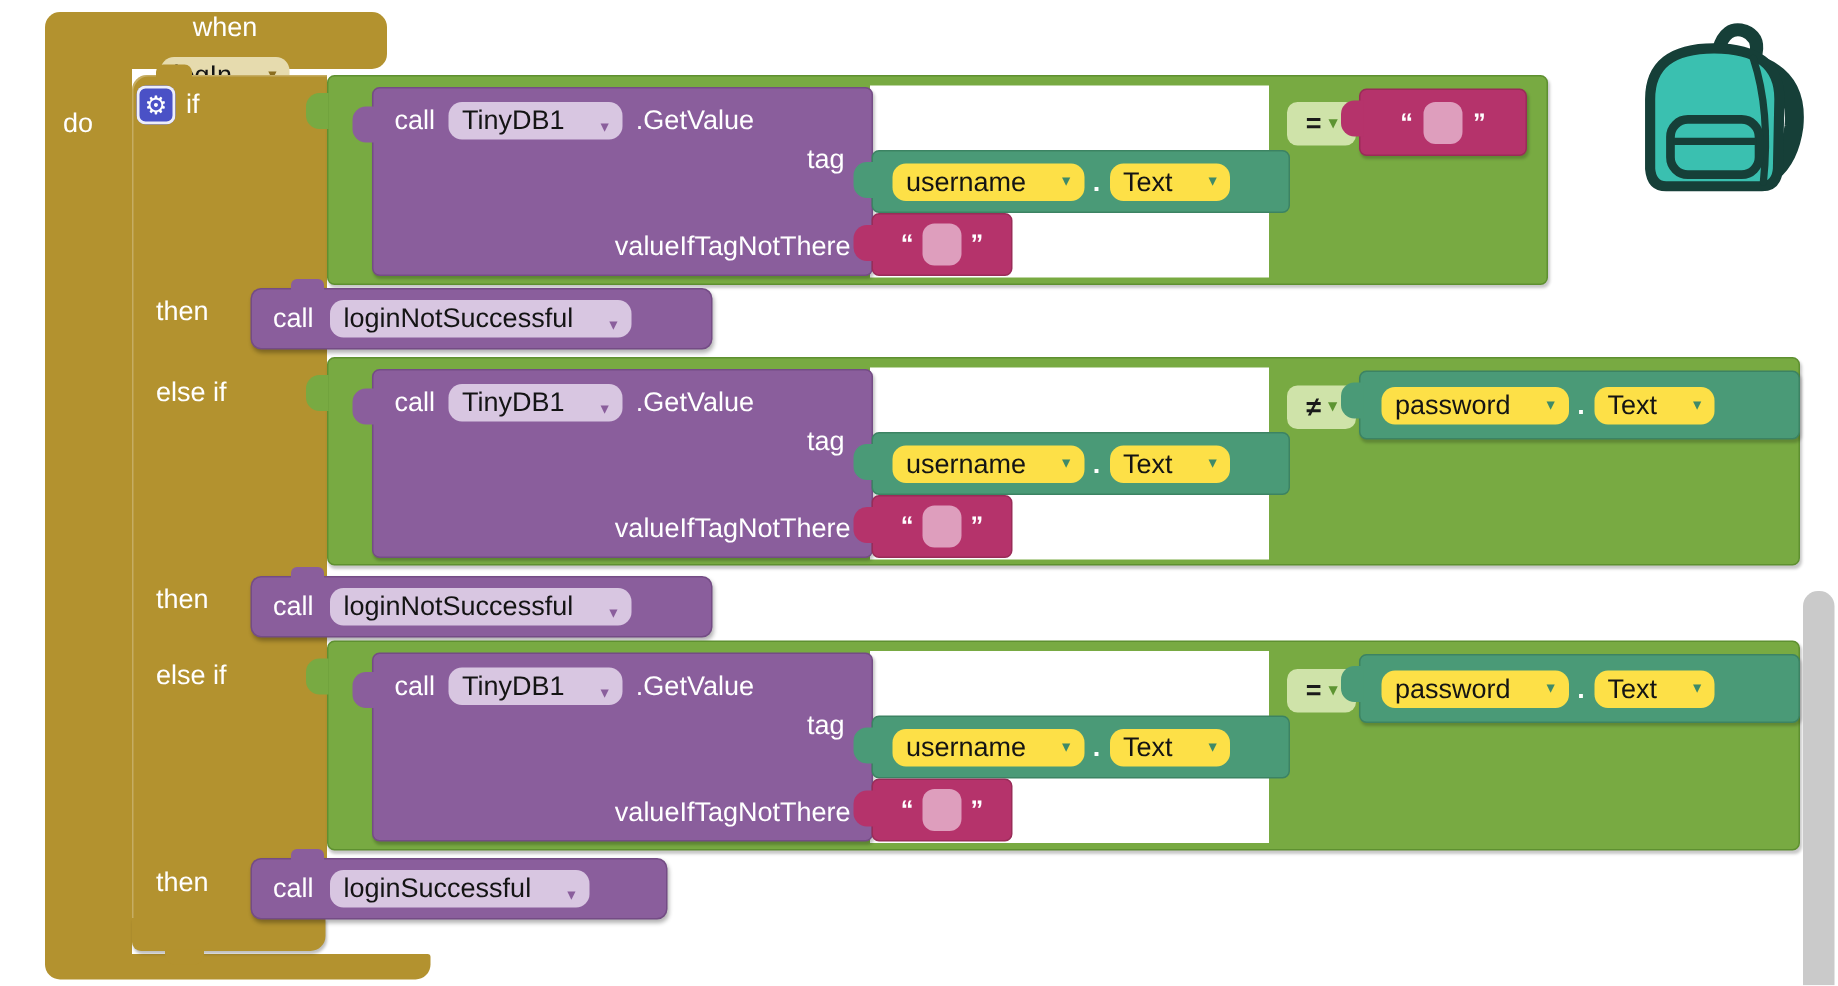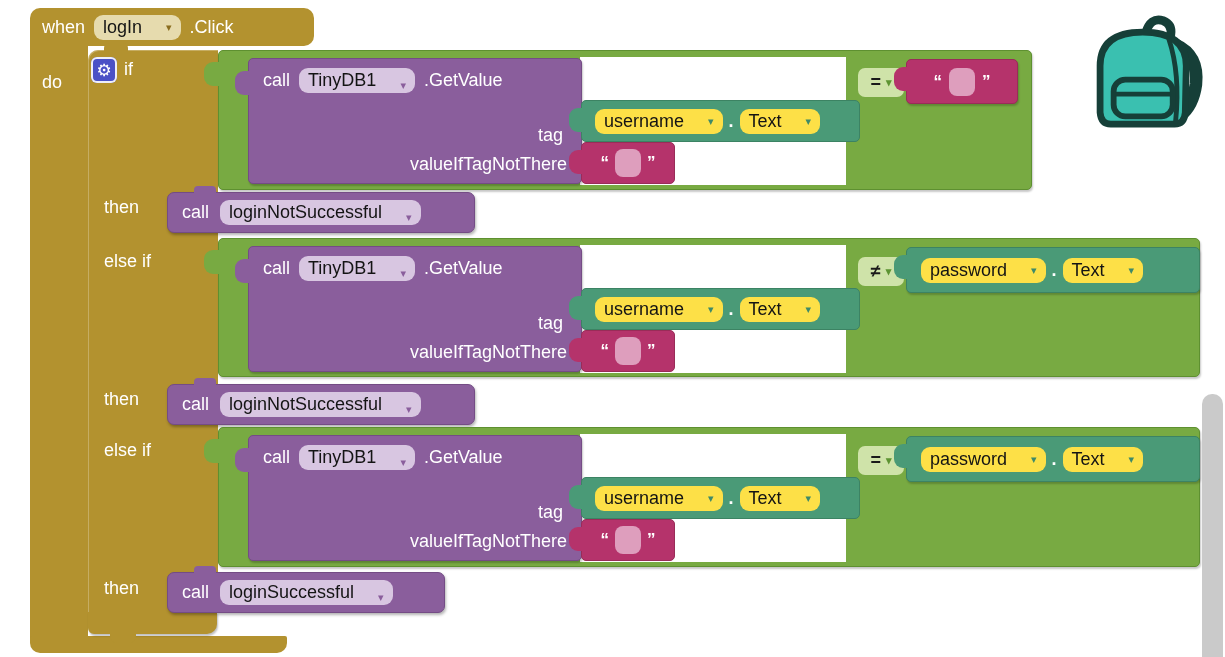--- a/index.html
+++ b/index.html
@@ -3,22 +3,22 @@
 <meta charset="utf-8">
 <style>
   html,body{margin:0;padding:0;background:#fff;}
   .canvas{position:relative;width:1225px;height:657px;background:#ffffff;overflow:hidden;
           font-family:"Liberation Sans",sans-serif;}
   .abs{position:absolute;box-sizing:border-box;}
   .wlabel{color:#fff;font-size:18px;line-height:1.15;white-space:nowrap;}
 
   
   .gold{background:#b3922f;}
-  .when-header{left:30px;top:8px;width:284px;height:38px;border-radius:10px 10px 10px 2px;
-               display:flex;align-items:center;gap:9px;padding-left:12px;}
+  .when-header{left:30px;top:8px;width:228px;height:38px;border-radius:10px 10px 10px 2px;
+               display:flex;align-items:center;gap:9px;padding-left:12px;flex-direction:column;}
   .when-col{left:30px;top:44px;width:58px;height:594px;}
   .when-bottom{left:30px;top:636px;width:257px;height:17px;border-radius:2px 2px 10px 10px;}
   .if-col{left:88px;top:50px;width:130px;height:562px;border-radius:10px 0 0 0;
           box-shadow:inset 1px 1px 0 rgba(255,255,255,.25);}
   .if-top-bump{left:104px;top:43px;width:24px;height:9px;border-radius:5px 5px 0 0;}
   .if-bottom-bar{left:88px;top:612px;width:129px;height:22px;border-radius:0 0 10px 6px;
           box-shadow:1px 2px 2px rgba(0,0,0,.25);}
   .if-bottom-bump{left:110px;top:633px;width:26px;height:10px;border-radius:0 0 7px 7px;}
   .do-label{left:42px;top:72px;}
   .if-label{left:124px;top:59px;text-align:center;}
@@ -48,21 +48,21 @@
   .g1{left:218px;top:50px;width:814px;height:140px;}
   .g2{left:218px;top:238px;width:982px;height:139px;}
   .g3{left:218px;top:427px;width:982px;height:140px;}
   .white-socket{position:absolute;left:361px;top:6px;width:266px;height:128px;background:#fff;}
 
   
   .purple-block{background:#8a5e9c;border:1px solid #744c85;border-radius:5px;
                 box-shadow:1px 2px 2px rgba(0,0,0,.22);}
   .gv{position:absolute;left:29px;top:7px;width:332px;height:124px;}
   .gv-line1{position:absolute;left:14px;top:6px;height:30px;display:flex;align-items:center;gap:9px;}
-  .gv-tag{position:absolute;right:18px;top:66px;margin-left:24px;}
+  .gv-tag{position:absolute;right:18px;top:37px;margin-left:24px;}
   .gv-val{position:absolute;right:14px;top:95px;}
 
   
   .teal-block{background:#4a9a77;border:1px solid #3c8363;border-radius:5px;}
   .tag-plug{position:absolute;left:362px;top:49px;width:264px;height:40px;
             display:flex;align-items:center;gap:6px;padding-left:13px;}
   .operand-pt{position:absolute;left:687px;top:8px;width:278px;height:44px;
             display:flex;align-items:center;gap:6px;padding-left:14px;
             box-shadow:1px 2px 2px rgba(0,0,0,.2);}
   .dot{color:#fff;font-size:18px;font-weight:bold;}

